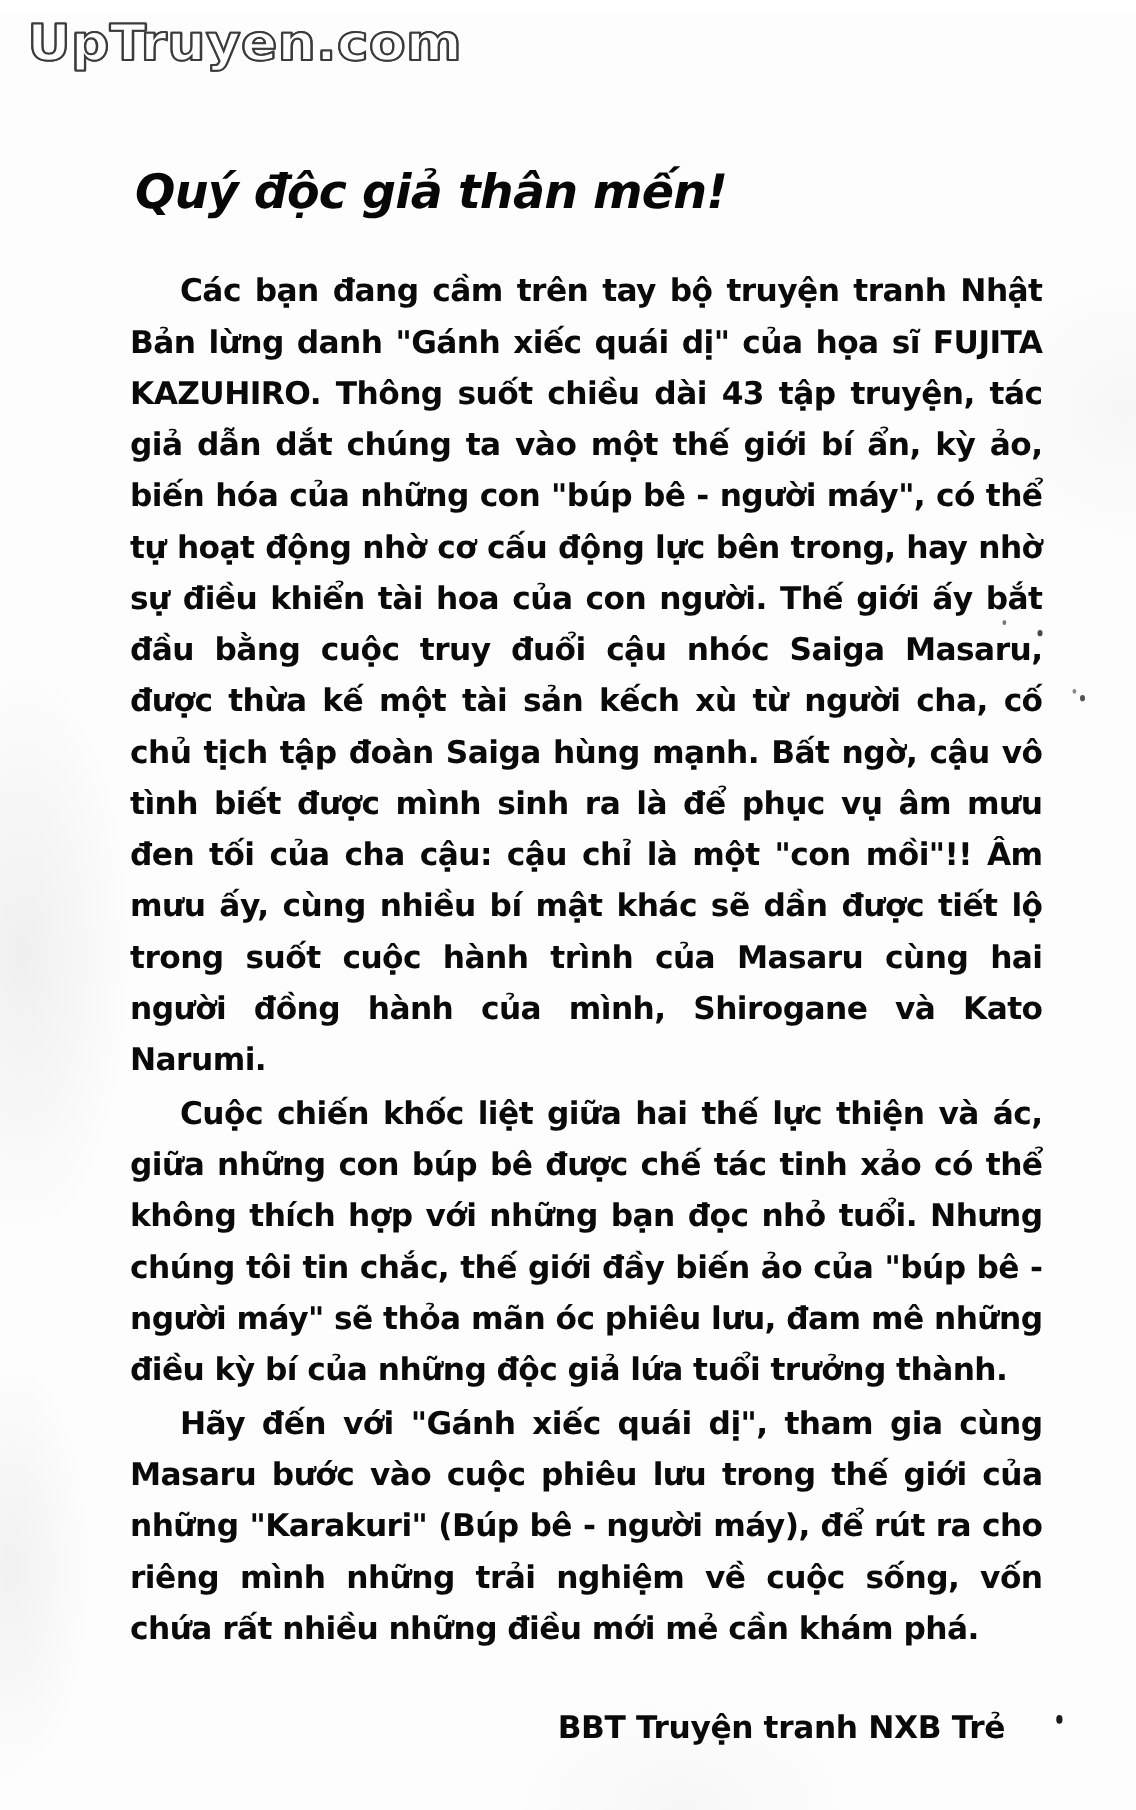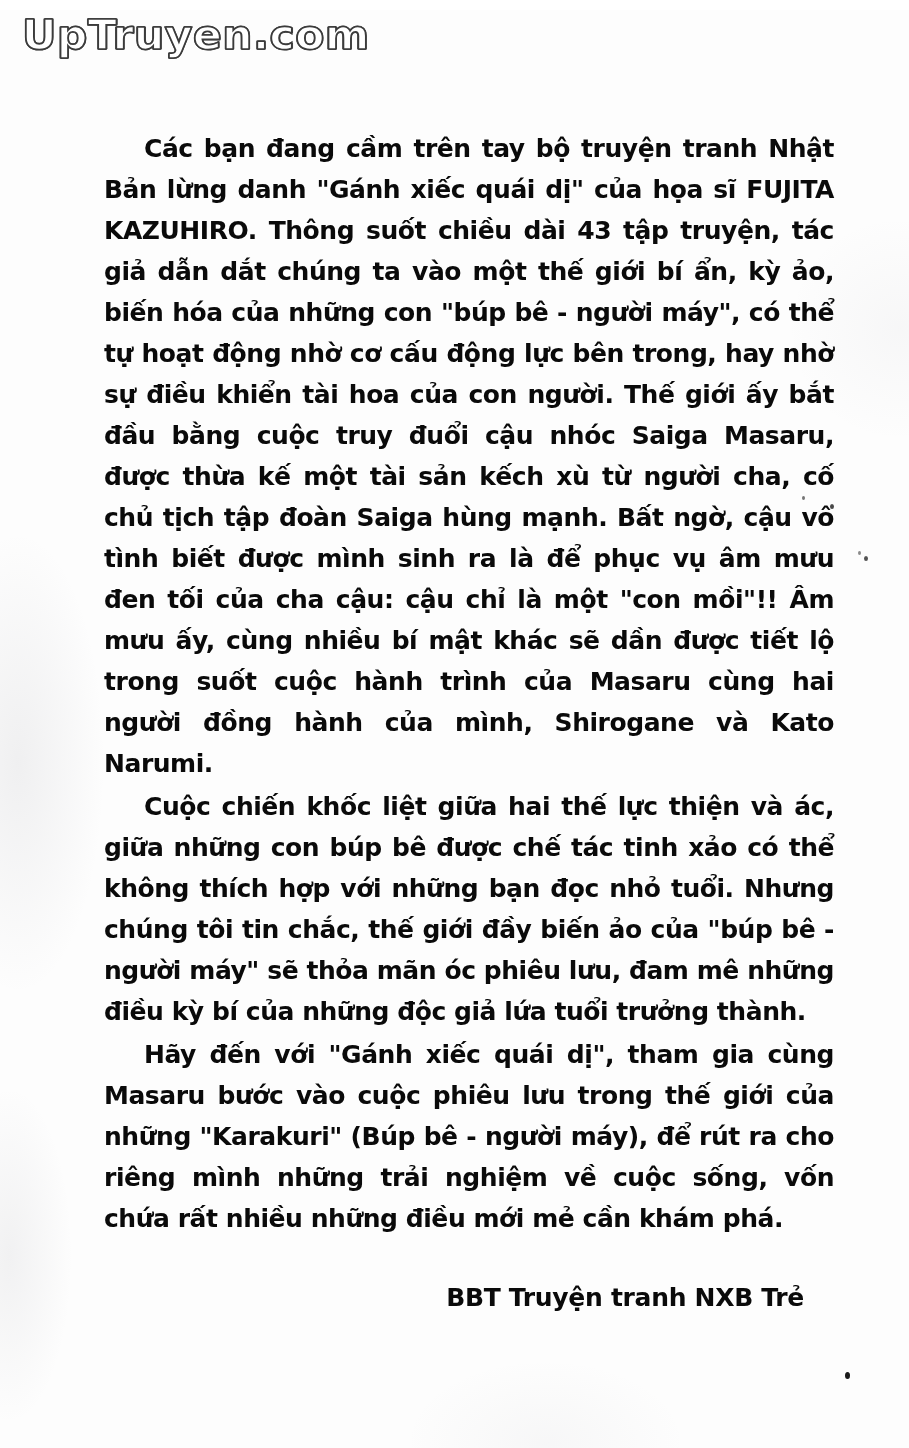--- a/index.html
+++ b/index.html
@@ -115,20 +115,21 @@
   <div class="speck" style="left:845px; top:1362px; width:5px; height:7px;"></div>
   <div class="speck" style="left:864px; top:546px; width:4px; height:5px; opacity:.75;"></div>
   <div class="speck" style="left:858px; top:541px; width:3px; height:4px; opacity:.5;"></div>
   <div class="speck" style="left:830px; top:494px; width:4px; height:5px; opacity:.8;"></div>
   <div class="speck" style="left:802px; top:486px; width:3px; height:4px; opacity:.6;"></div>
 
   <div class="watermark">UpTruyen.com</div>
 
   <div class="letter">
 
+    <h1 class="letter-title">Quý độc giả thân mến!</h1>
 
     <div class="letter-body">
       <p>Các bạn đang cầm trên tay bộ truyện tranh Nhật Bản lừng danh "Gánh xiếc quái dị" của họa sĩ FUJITA KAZUHIRO. Thông suốt chiều dài 43 tập truyện, tác giả dẫn dắt chúng ta vào một thế giới bí ẩn, kỳ ảo, biến hóa của những con "búp bê - người máy", có thể tự hoạt động nhờ cơ cấu động lực bên trong, hay nhờ sự điều khiển tài hoa của con người. Thế giới ấy bắt đầu bằng cuộc truy đuổi cậu nhóc Saiga Masaru, được thừa kế một tài sản kếch xù từ người cha, cố chủ tịch tập đoàn Saiga hùng mạnh. Bất ngờ, cậu vô tình biết được mình sinh ra là để phục vụ âm mưu đen tối của cha cậu: cậu chỉ là một "con mồi"!! Âm mưu ấy, cùng nhiều bí mật khác sẽ dần được tiết lộ trong suốt cuộc hành trình của Masaru cùng hai người đồng hành của mình, Shirogane và Kato Narumi.</p>
       <p>Cuộc chiến khốc liệt giữa hai thế lực thiện và ác, giữa những con búp bê được chế tác tinh xảo có thể không thích hợp với những bạn đọc nhỏ tuổi. Nhưng chúng tôi tin chắc, thế giới đầy biến ảo của "búp bê - người máy" sẽ thỏa mãn óc phiêu lưu, đam mê những điều kỳ bí của những độc giả lứa tuổi trưởng thành.</p>
       <p>Hãy đến với "Gánh xiếc quái dị", tham gia cùng Masaru bước vào cuộc phiêu lưu trong thế giới của những "Karakuri" (Búp bê - người máy), để rút ra cho riêng mình những trải nghiệm về cuộc sống, vốn chứa rất nhiều những điều mới mẻ cần khám phá.</p>
     </div>
 
     <div class="signature">BBT Truyện tranh NXB Trẻ</div>
 
   </div>

